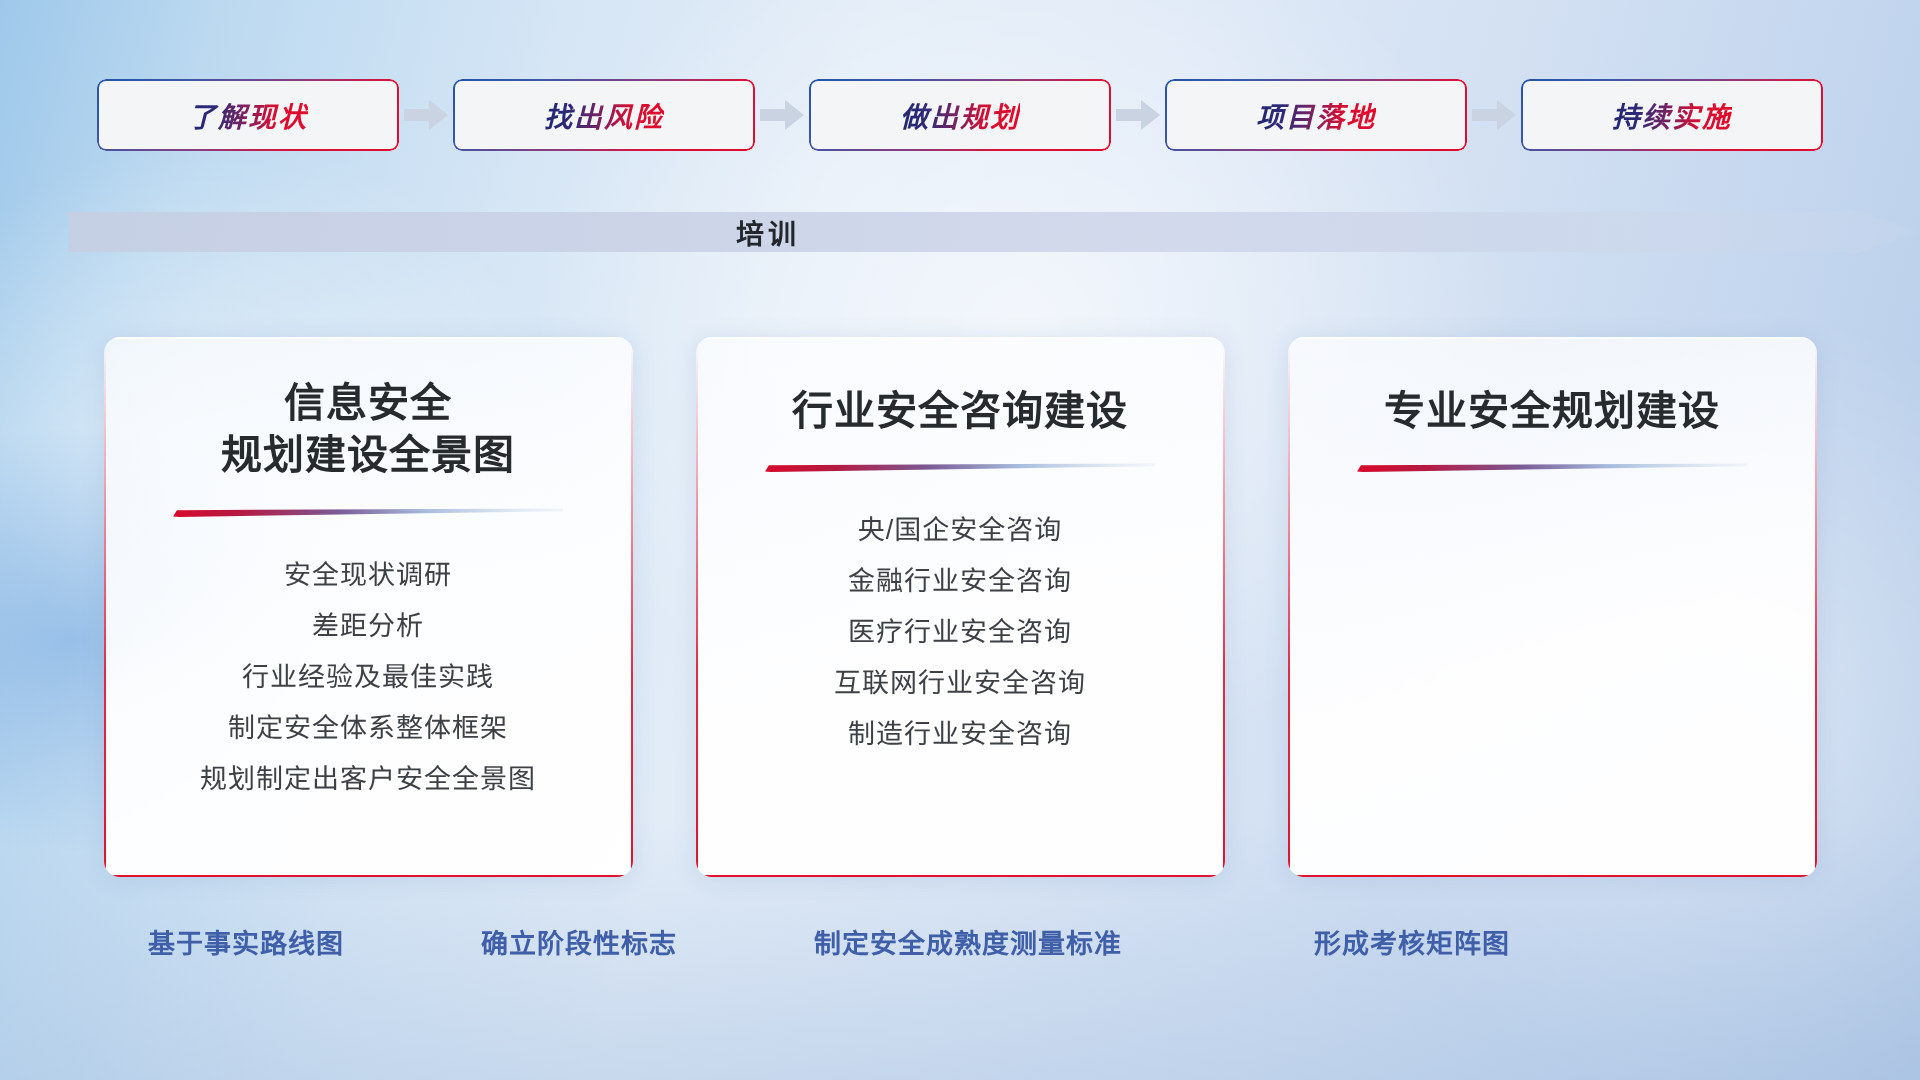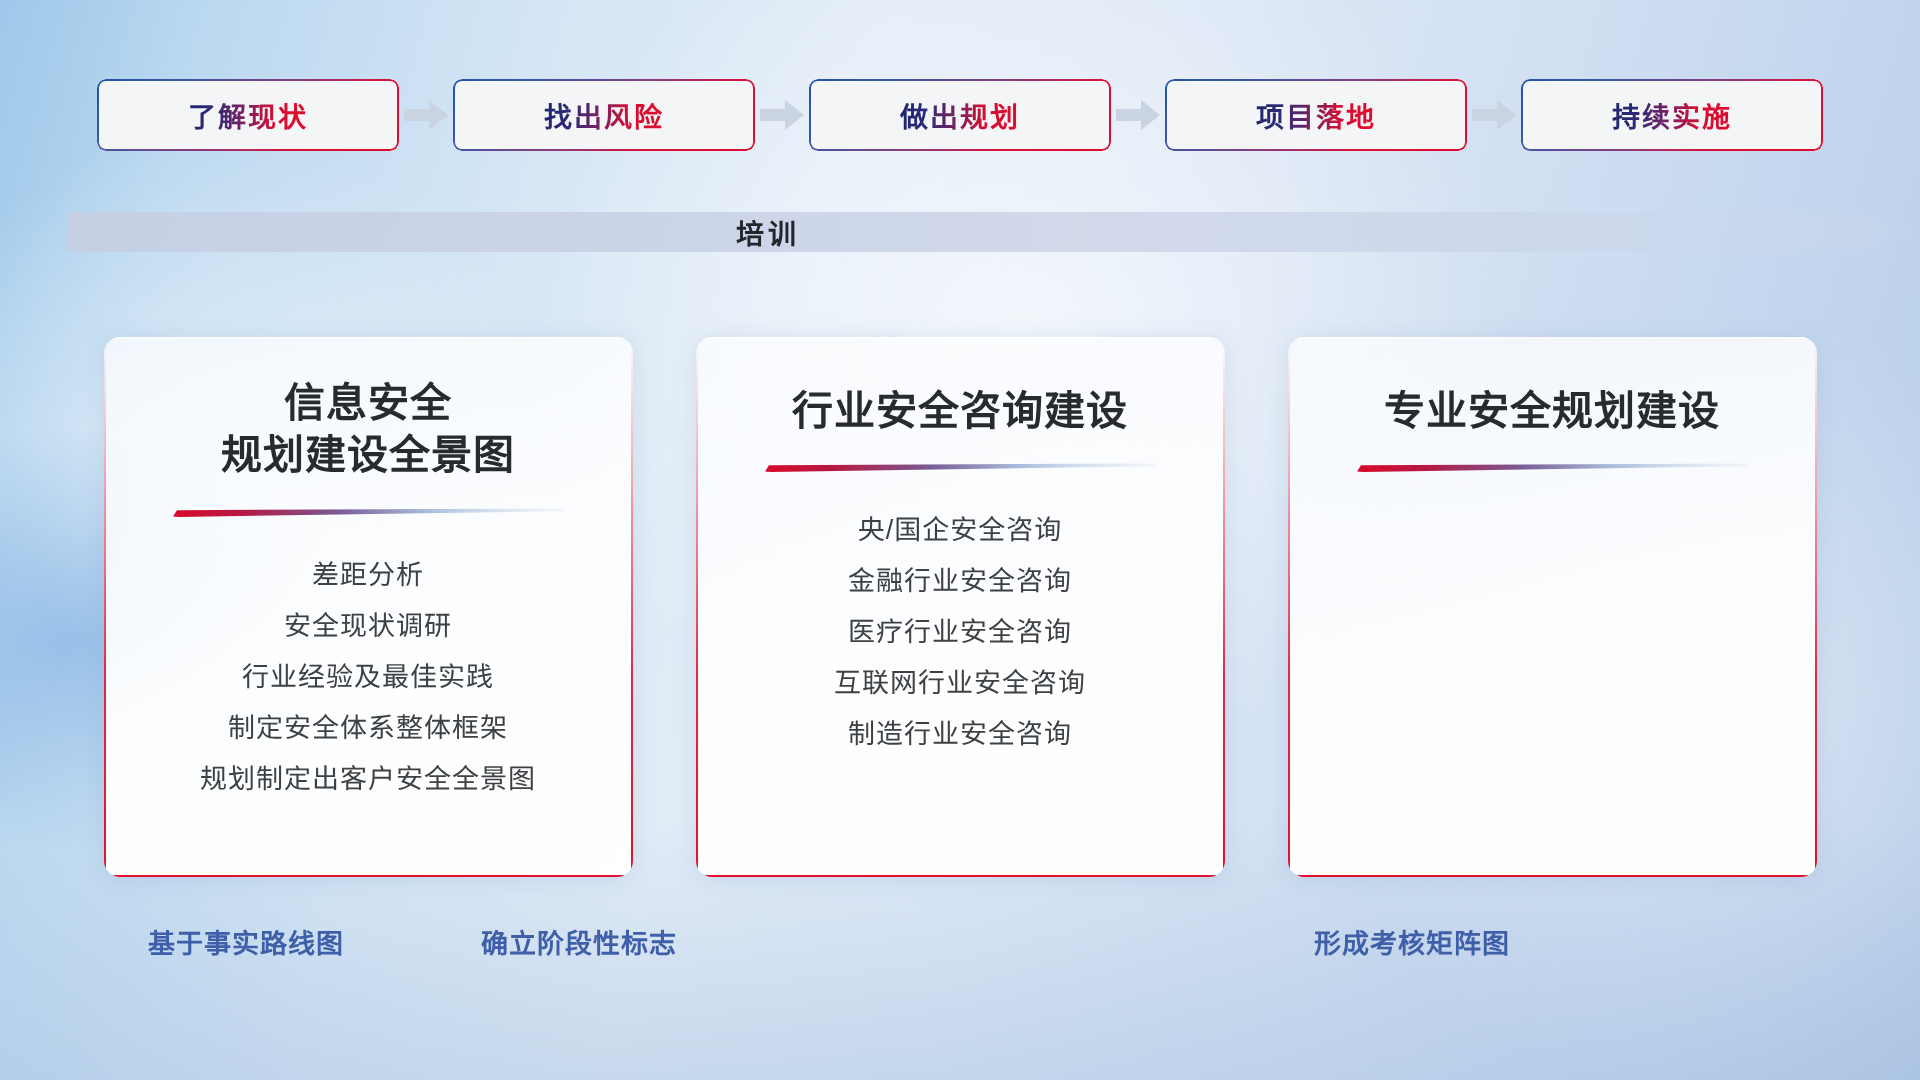--- a/index.html
+++ b/index.html
@@ -93,20 +93,21 @@
     z-index: 2;
     font-size: 28px;
     font-weight: 700;
     letter-spacing: 2px;
     background: linear-gradient(90deg, #20266f 0%, #2f2a77 22%, #7d2160 48%, #d20f34 70%, #e20b2c 100%);
     -webkit-background-clip: text;
             background-clip: text;
     color: transparent;
     -webkit-text-fill-color: transparent;
     white-space: nowrap;
+    font-style: italic;
   }
   .proc-arrow {
     width: 54px;
     display: flex; align-items: center; justify-content: center;
     flex: 0 0 54px;
   }
   .proc-arrow svg { display: block; }
 
   
   #training-band {
@@ -315,22 +316,22 @@
             <stop offset="42%" stop-color="#7a5a95"></stop>
             <stop offset="65%" stop-color="#a7bddd"></stop>
             <stop offset="100%" stop-color="#dfe7f2" stop-opacity="0.35"></stop>
           </linearGradient>
         </defs>
         <path d="M0 8.5 L4 2.2 L390 0.4 L390 3.2 L6 9 Z" fill="url(#divGrad1)"></path>
       </svg>
     </div>
 
     <ul class="card-list">
+      <li>安全现状调研</li>
       <li>差距分析</li>
-      <li>安全现状调研</li>
       <li>行业经验及最佳实践</li>
       <li>制定安全体系整体框架</li>
       <li>规划制定出客户安全全景图</li>
     </ul>
   </div>
 
   <div class="card">
     <div class="card-top-sheen"></div>
     <div class="card-edge-left"></div>
     <div class="card-edge-right"></div>
@@ -389,14 +390,15 @@
       </svg>
     </div>
 
   </div>
 
 </div>
 
 <div id="bottom-labels">
   <span class="bottom-label" style="left:246px">基于事实路线图</span>
   <span class="bottom-label" style="left:579px">确立阶段性标志</span>
+  <span class="bottom-label" style="left:968px">制定安全成熟度测量标准</span>
   <span class="bottom-label" style="left:1412px">形成考核矩阵图</span>
 </div>
 
 </body></html>

